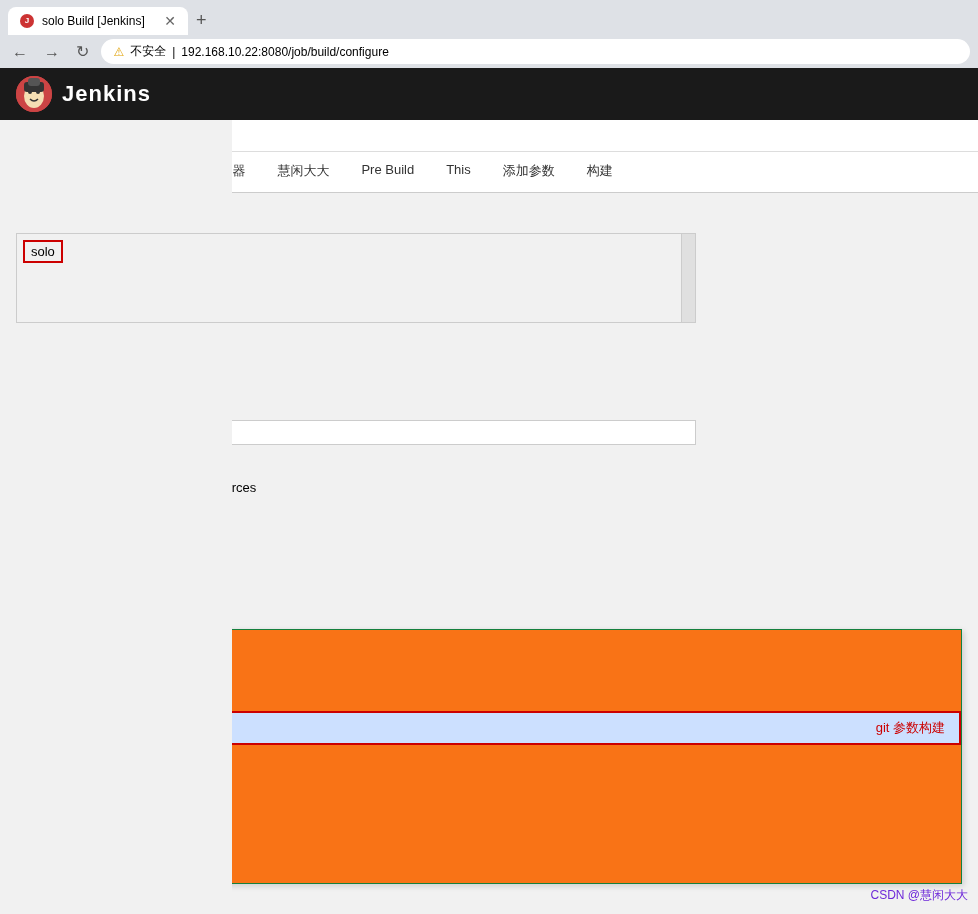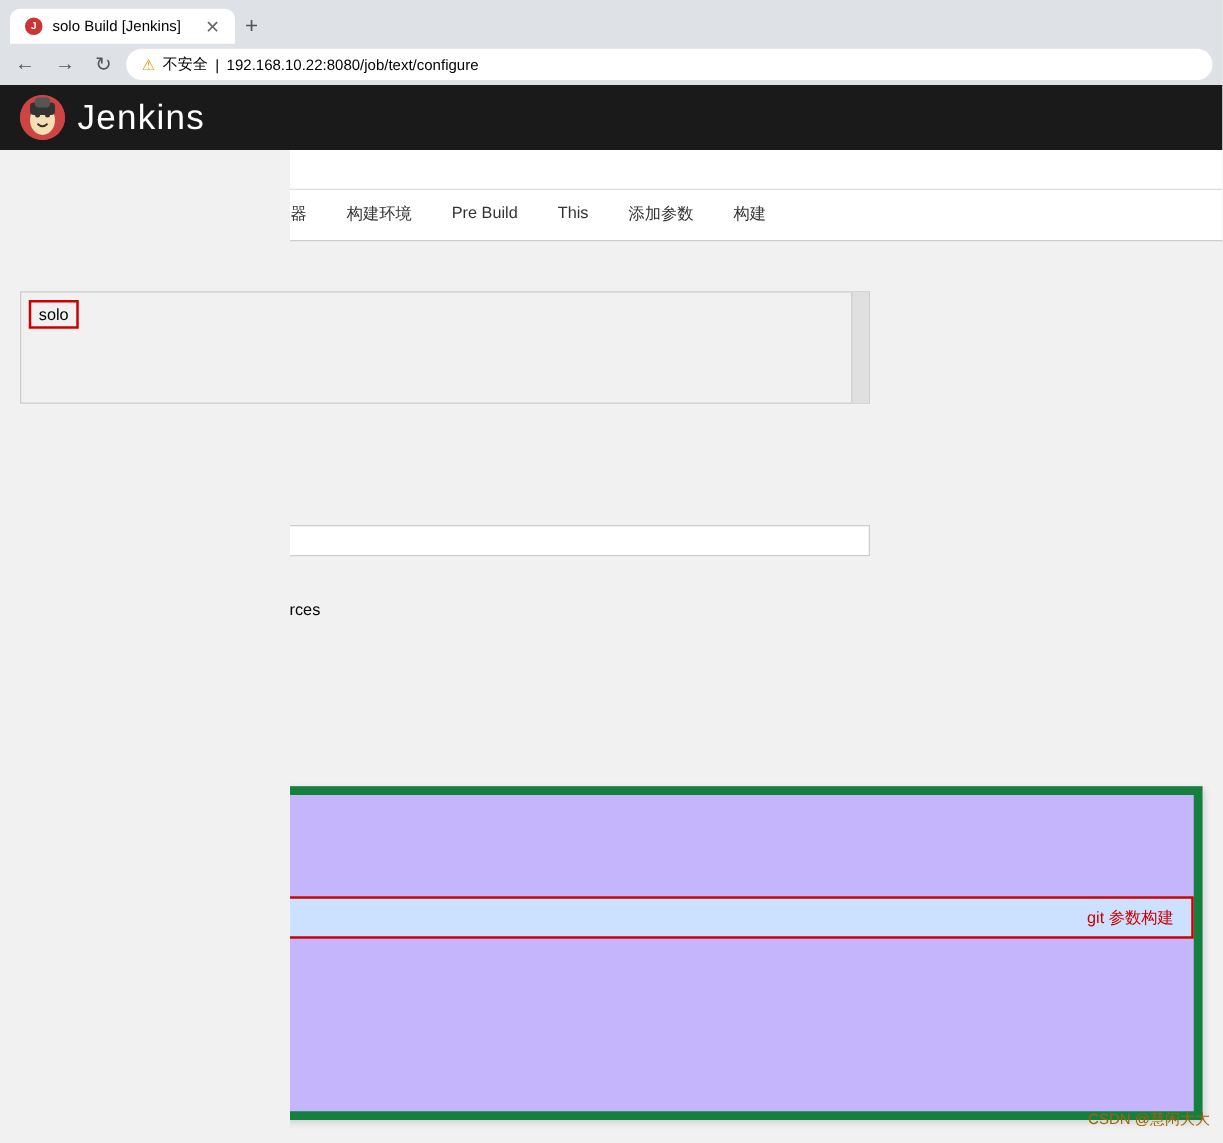--- a/index.html
+++ b/index.html
@@ -99,22 +99,22 @@
       border-radius: 50%;
       display: flex;
       align-items: center;
       justify-content: center;
       color: white;
       font-size: 16px;
       font-weight: bold;
     }
     .jenkins-logo-text {
       color: white;
-      font-size: 28px;
-      font-weight: normal;
+      font-size: 22px;
+      font-weight: bold;
       letter-spacing: 1px;
     }
 
     
     .breadcrumb {
       background: white;
       padding: 8px 16px;
       display: flex;
       align-items: center;
       gap: 4px;
@@ -195,22 +195,22 @@
       font-size: 13px;
       cursor: pointer;
       display: inline-flex;
       align-items: center;
       gap: 4px;
       margin: 8px 0 4px 24px;
     }
 
     
     .dropdown-menu {
-      background: #c4b5fd;
-      border: 7px solid #15803d;
+      background: #f97316;
+      border: 1px solid #15803d;
       box-shadow: 2px 2px 6px rgba(0,0,0,0.15);
       min-width: 200px;
       margin-left: 24px;
     }
     .dropdown-item {
       padding: 6px 14px;
       font-size: 13px;
       cursor: pointer;
       color: #333;
     }
@@ -264,21 +264,21 @@
     .content-area {
       flex: 1;
       margin-left: 0;
     }
 
     
     .csdn-watermark {
       position: fixed;
       bottom: 10px;
       right: 10px;
-      color: #a16207;
+      color: #6d28d9;
       font-size: 12px;
     }
 
     .param-checkboxes {
       margin-left: 24px;
     }
 
     .dashed-border {
       border-left: 2px dashed #aaa;
       margin-left: 16px;
@@ -298,21 +298,21 @@
     <button class="tab-new">+</button>
   </div>
   <div class="address-bar">
     <button class="nav-btn">←</button>
     <button class="nav-btn">→</button>
     <button class="nav-btn">↻</button>
     <div class="address-input">
       <span class="lock-icon">⚠</span>
       <span>不安全</span>
       <span> | </span>
-      <span>192.168.10.22:8080/job/text/configure</span>
+      <span>192.168.10.22:8080/job/build/configure</span>
     </div>
   </div>
 </div>
 
 <div class="jenkins-header">
   <div class="jenkins-logo">
     <div class="jenkins-logo-icon">
 
       <svg width="36" height="36" viewBox="0 0 36 36">
         <circle cx="18" cy="18" r="18" fill="#cc4444"></circle>
@@ -345,21 +345,21 @@
       <div class="config-tab active">
         <span>General</span>
       </div>
       <div class="config-tab">
         <span>源码管理</span>
       </div>
       <div class="config-tab">
         <span>构建触发器</span>
       </div>
       <div class="config-tab">
-        <span>构建环境</span>
+        <span>慧闲大大</span>
       </div>
       <div class="config-tab">
         <span>Pre Build</span>
       </div>
       <div class="config-tab">
         <span>This</span>
       </div>
       <div class="config-tab">
         <span>添加参数</span>
       </div>

